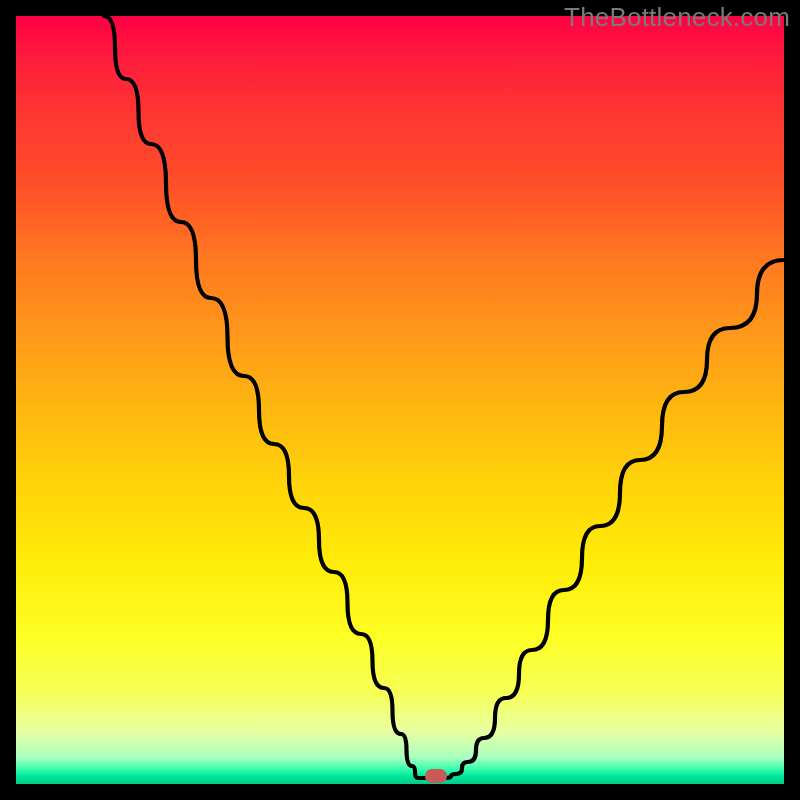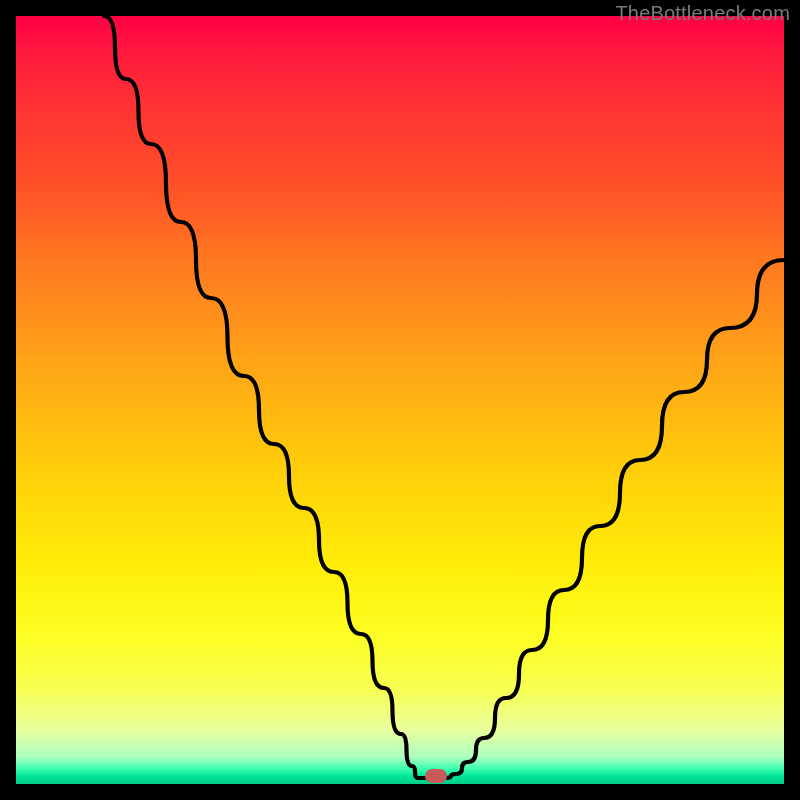--- a/index.html
+++ b/index.html
@@ -38,21 +38,21 @@
       #abffc0 96.5%,
       #3dffae 98%,
       #00e69a 99%,
       #00cc88 100%
     );
   }
   .watermark {
     position: absolute;
     top: 2px;
     right: 10px;
-    font-size: 20px;
+    font-size: 26px;
     font-weight: 500;
     color: #7a7a7a;
     letter-spacing: 0.2px;
     font-family: Arial, Helvetica, sans-serif;
   }
   svg.curve {
     position: absolute;
     left: 0;
     top: 0;
     width: 768px;

